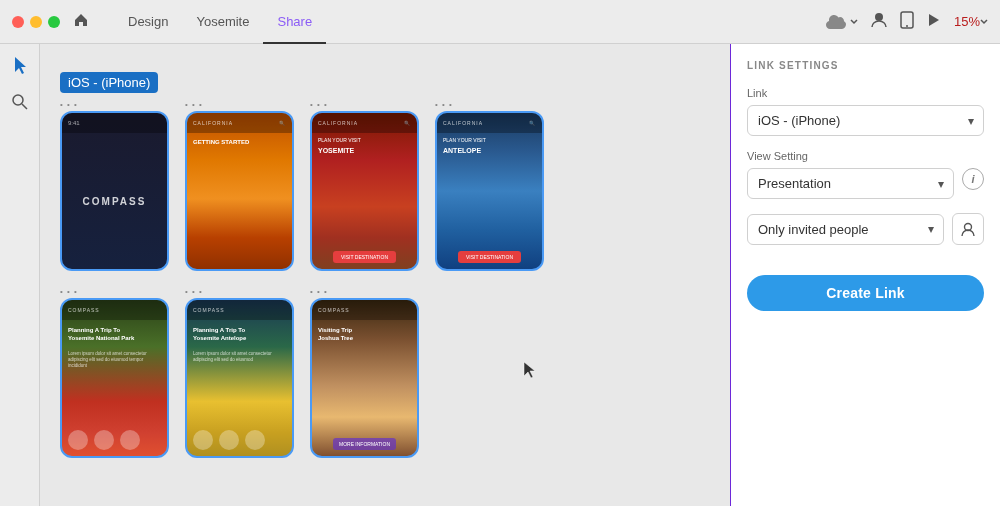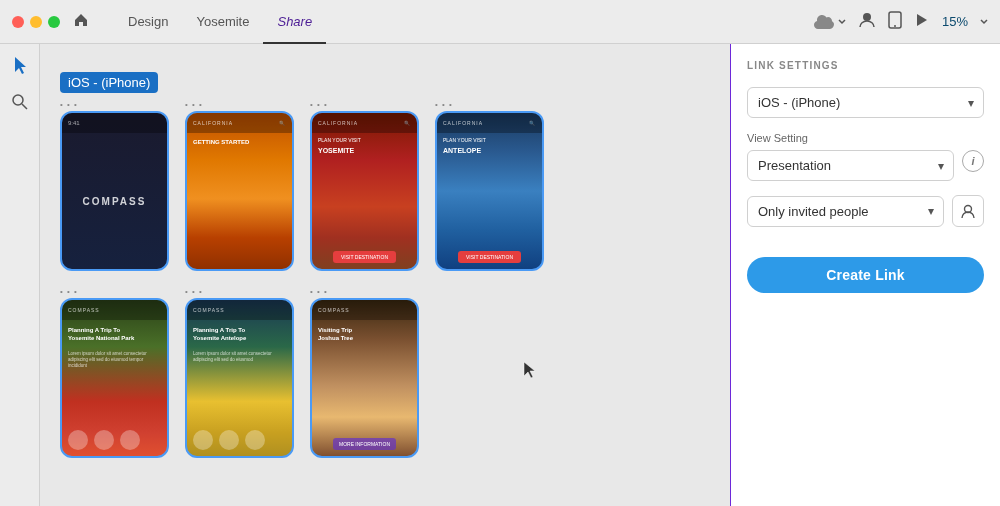--- a/index.html
+++ b/index.html
@@ -24,35 +24,35 @@
     .nav-tabs { display: flex; gap: 0; }
     .nav-tab {
       padding: 0 14px;
       height: 44px;
       line-height: 44px;
       font-size: 13px;
       color: #555;
       cursor: pointer;
       position: relative;
     }
-    .nav-tab.active { color: #4c1d95; font-weight: 500; font-style: italic; }
+    .nav-tab.active { color: #8b5cf6; font-weight: 500; }
     .nav-tab.active::after {
       content: '';
       position: absolute;
       bottom: 0;
       left: 0;
       right: 0;
       height: 2px;
       background: #333;
     }
     .spacer { flex: 1; }
     .toolbar-right { display: flex; align-items: center; gap: 12px; }
     .toolbar-icon { color: #555; font-size: 16px; cursor: pointer; }
     .cloud-btn { display: flex; align-items: center; gap: 4px; color: #555; font-size: 14px; cursor: pointer; }
-    .zoom-btn { display: flex; align-items: center; gap: 12px; color: #0c4a6e; font-size: 13px; cursor: pointer; }
+    .zoom-btn { display: flex; align-items: center; gap: 0; color: #b91c1c; font-size: 13px; cursor: pointer; }
 
     
     .main { display: flex; flex: 1; overflow: hidden; }
 
     
     .canvas { flex: 1; background: #e8e8e8; position: relative; overflow: hidden; display: flex; flex-direction: column; }
     .left-tools { position: absolute; left: 0; top: 0; bottom: 0; width: 40px; display: flex; flex-direction: column; align-items: center; padding-top: 12px; gap: 16px; background: #ececec; border-right: 1px solid #d0d0d0; }
     .tool-icon { color: #555; font-size: 16px; cursor: pointer; }
     .canvas-content { margin-left: 40px; padding: 20px; display: flex; flex-direction: column; gap: 16px; }
 
@@ -385,20 +385,21 @@
       <svg width="16" height="20" viewBox="0 0 16 20" fill="none">
         <path d="M2 2L2 16L6 12L9 18L11 17L8 11L13 11Z" fill="#333" stroke="white" stroke-width="0.5"></path>
       </svg>
     </div>
   </div>
 
   <div class="sidebar">
     <div class="sidebar-title">LINK SETTINGS</div>
 
     <div class="form-group">
+      <label class="form-label">Link</label>
       <div class="select-wrapper">
         <select>
           <option>iOS - (iPhone)</option>
         </select>
         <span class="select-chevron">▾</span>
       </div>
     </div>
 
     <div class="form-group">
       <label class="form-label">View Setting</label>

